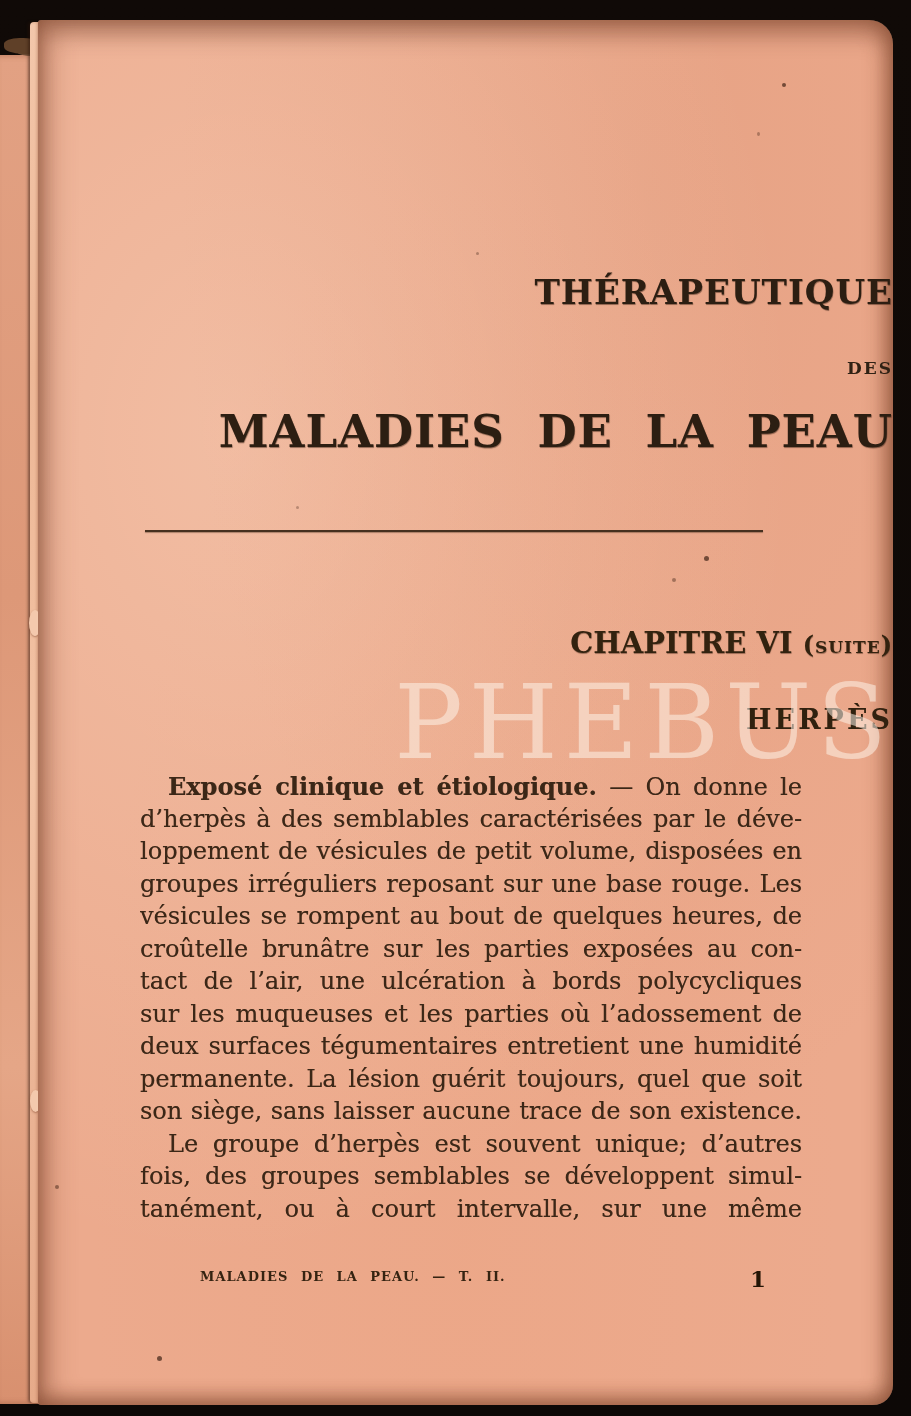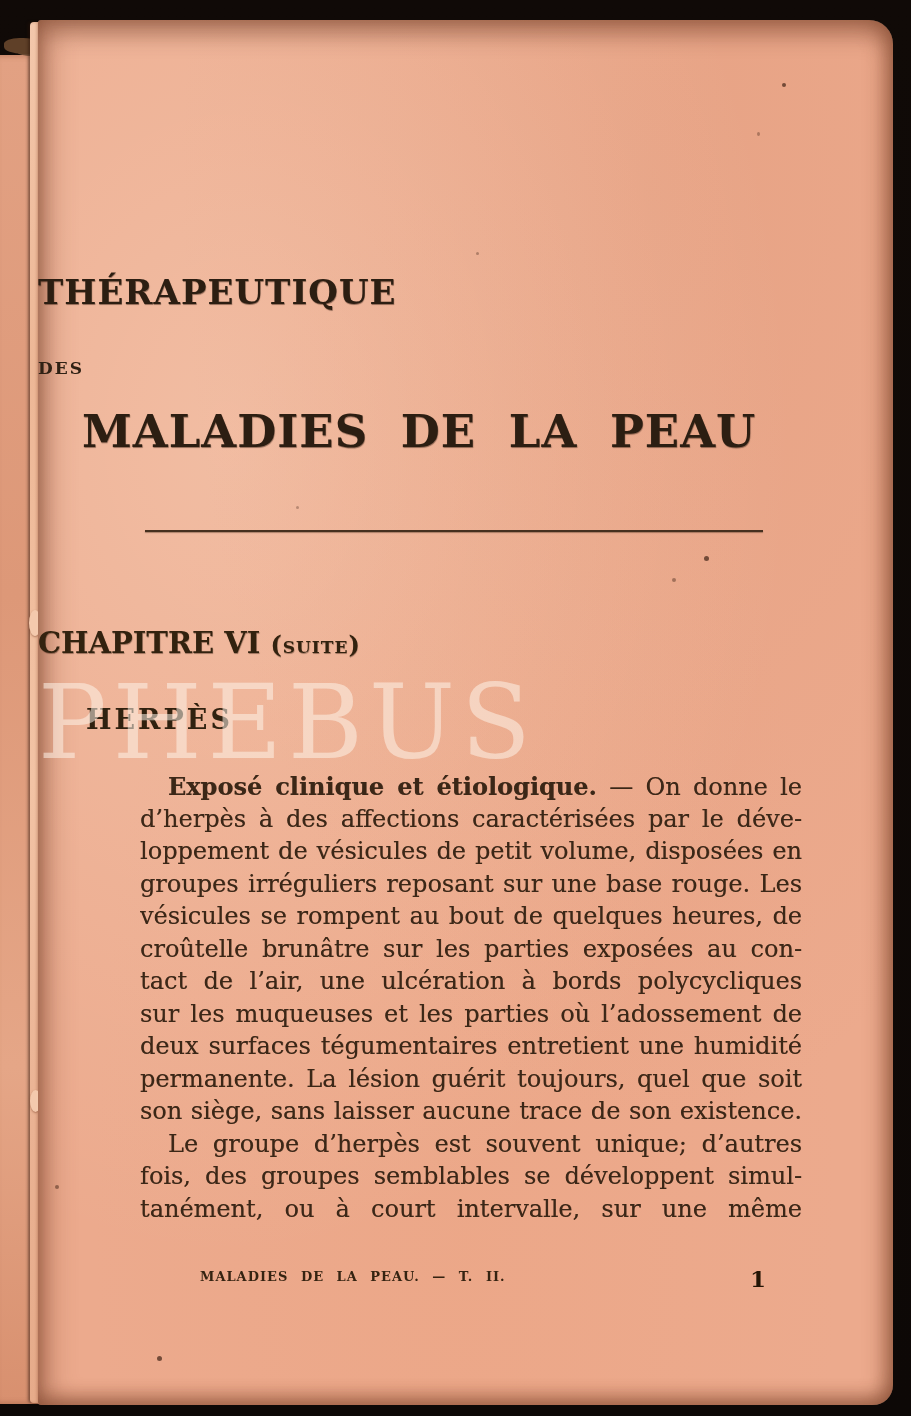--- a/index.html
+++ b/index.html
@@ -52,21 +52,21 @@
     border-radius: 3px 24px 20px 3px;
     box-shadow:
       inset -10px 0 20px rgba(105,48,24,0.35),
       inset 0 -9px 16px rgba(100,45,22,0.30),
       inset 14px 0 26px rgba(120,60,35,0.30),
       inset 0 16px 22px rgba(80,35,18,0.28);
     color: #3c2817;
   }
   .page * { position: absolute; }
 
-  .centered { left: 0; right: 0; text-align: left; }
+  .centered { left: 0; right: 0; text-align: right; }
 
   .title1 {
     top: 252px; font-size: 34px; font-weight: bold; letter-spacing: 1px;
     color: #2c1e12; text-shadow: 0.4px 0.5px 0.7px rgba(40,20,8,0.45);
   }
   .title2 {
     top: 338px; font-size: 17px; font-weight: bold; letter-spacing: 2px; color: #2f2114;
   }
   .title3 {
     top: 385px; font-size: 45px; font-weight: bold; letter-spacing: 1px;
@@ -131,21 +131,21 @@
 
     <div class="divider"></div>
 
     <div class="chapter centered"><span class="chap-main" style="position:static">CHAPITRE VI </span><span class="suite">(suite)</span></div>
 
     <div class="watermark centered">PHEBUS</div>
     <div class="section-h centered">HERPÈS</div>
 
     <div class="body-text">
       <div class="bline first"><span class="lead-bold">Exposé clinique et étiologique.</span> <span style="position:static">— On donne le nom</span></div>
-      <div class="bline">d’herpès à des affections caractérisées par le déve-</div>
+      <div class="bline">d’herpès à des semblables caractérisées par le déve-</div>
       <div class="bline">loppement de vésicules de petit volume, disposées en</div>
       <div class="bline">groupes irréguliers reposant sur une base rouge. Les</div>
       <div class="bline">vésicules se rompent au bout de quelques heures, de</div>
       <div class="bline">croûtelle brunâtre sur les parties exposées au con-</div>
       <div class="bline">tact de l’air, une ulcération à bords polycycliques</div>
       <div class="bline">sur les muqueuses et les parties où l’adossement de</div>
       <div class="bline">deux surfaces tégumentaires entretient une humidité</div>
       <div class="bline">permanente. La lésion guérit toujours, quel que soit</div>
       <div class="bline">son siège, sans laisser aucune trace de son existence.</div>
       <div class="bline first">Le groupe d’herpès est souvent unique; d’autres</div>

